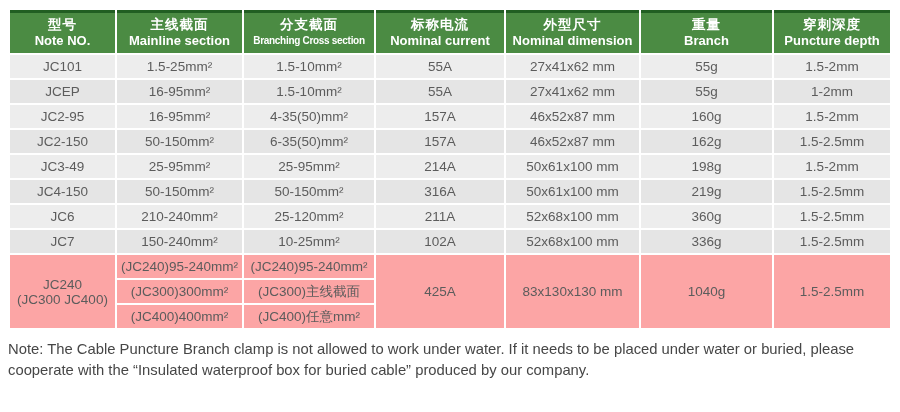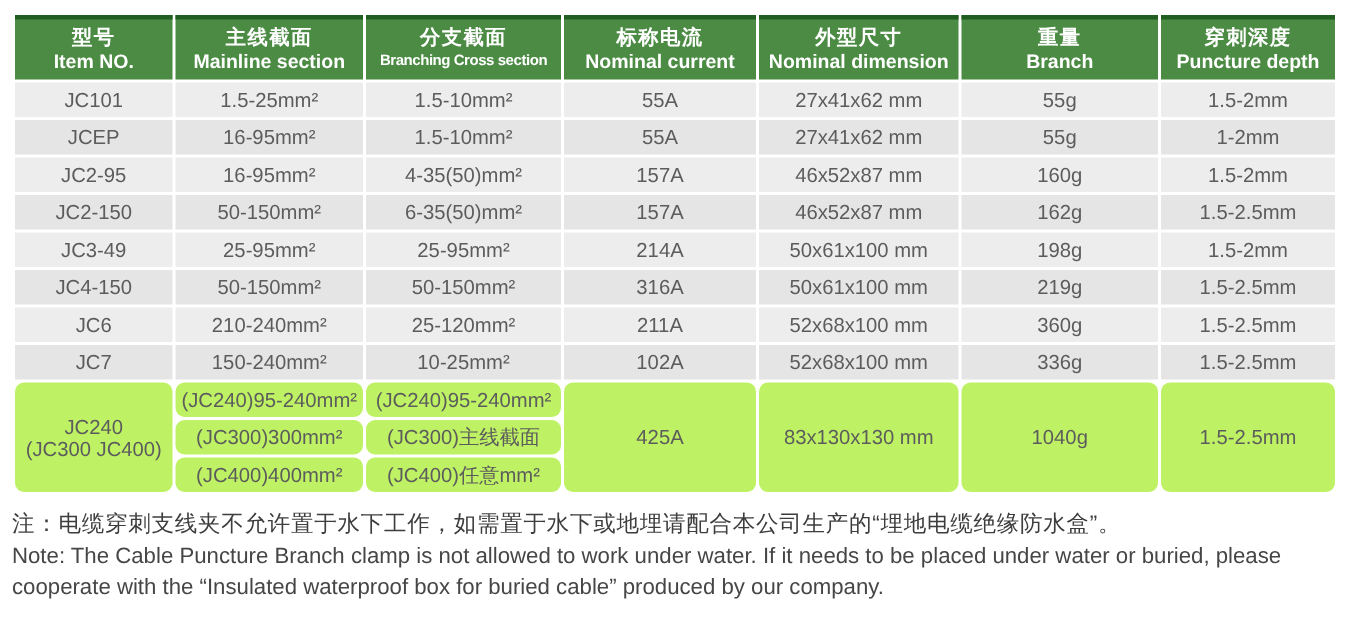--- a/index.html
+++ b/index.html
@@ -49,21 +49,21 @@
     color: #5c5c5c;
     font-size: 13.5px;
     text-align: center;
     vertical-align: middle;
     height: 23px;
     padding: 0 2px;
     white-space: nowrap;
     overflow: hidden;
   }
   table.spec tr.alt td { background: #e5e5e5; }
-  table.spec tr.group td { background: #bef264; border-radius: 6px; }
+  table.spec tr.group td { background: #fca5a5; }
   .item-line2 { display: block; }
   .notes {
     margin-top: 9px;
     width: 884px;
     color: #3d3d3d;
   }
   .note-zh {
     font-size: 15px;
     line-height: 22px;
     letter-spacing: 0.5px;
@@ -86,21 +86,21 @@
         <col style="width:130px">
       <col style="width:128px">
         <col style="width:133px">
         <col style="width:131px">
       <col style="width:116px">
     </colgroup>
     <thead>
       <tr>
         <th>
           <div class="zh">型号</div>
-          <div class="en">Item NO.</div>
+          <div class="en">Note NO.</div>
         </th>
         <th>
           <div class="zh">主线截面</div>
           <div class="en">Mainline section</div>
         </th>
         <th class="col-branching">
           <div class="zh">分支截面</div>
           <div class="en">Branching Cross section</div>
         </th>
         <th>
@@ -211,17 +211,16 @@
         <td>(JC300)主线截面</td>
       </tr>
       <tr class="group">
         <td>(JC400)400mm²</td>
         <td>(JC400)任意mm²</td>
       </tr>
     </tbody>
   </table>
 
   <div class="notes">
-    <div class="note-zh">注：电缆穿刺支线夹不允许置于水下工作，如需置于水下或地埋请配合本公司生产的“埋地电缆绝缘防水盒”。</div>
     <div class="note-en">Note: The Cable Puncture Branch clamp is not allowed to work under water. If it needs to be placed under water or buried, please cooperate with the “Insulated waterproof box for buried cable” produced by our company.</div>
   </div>
 
 </div>
 
 </body></html>

